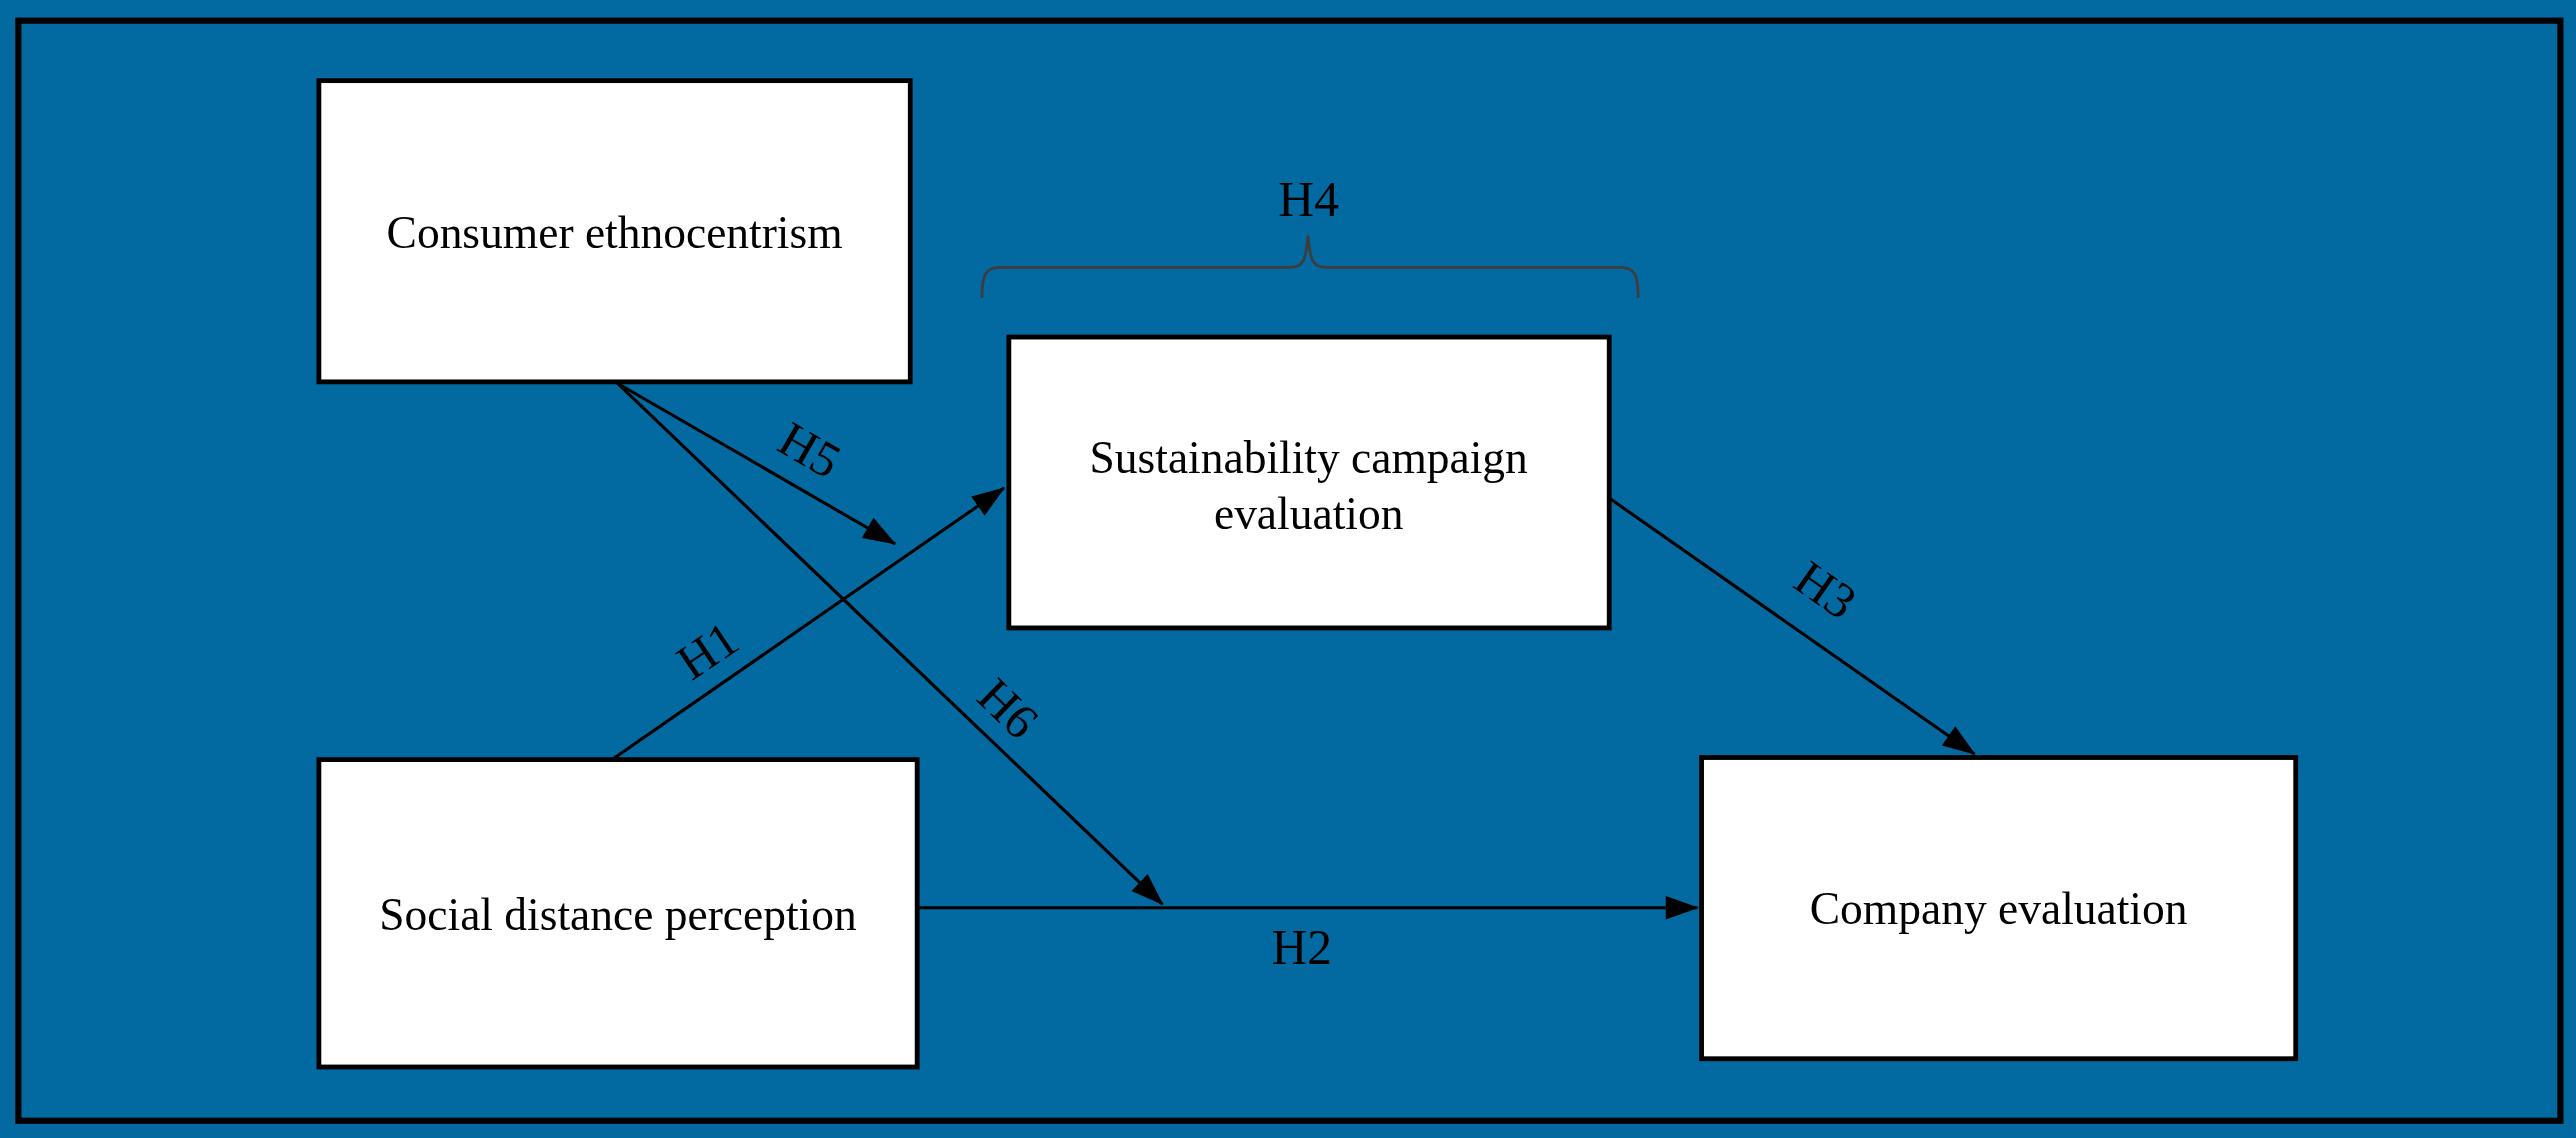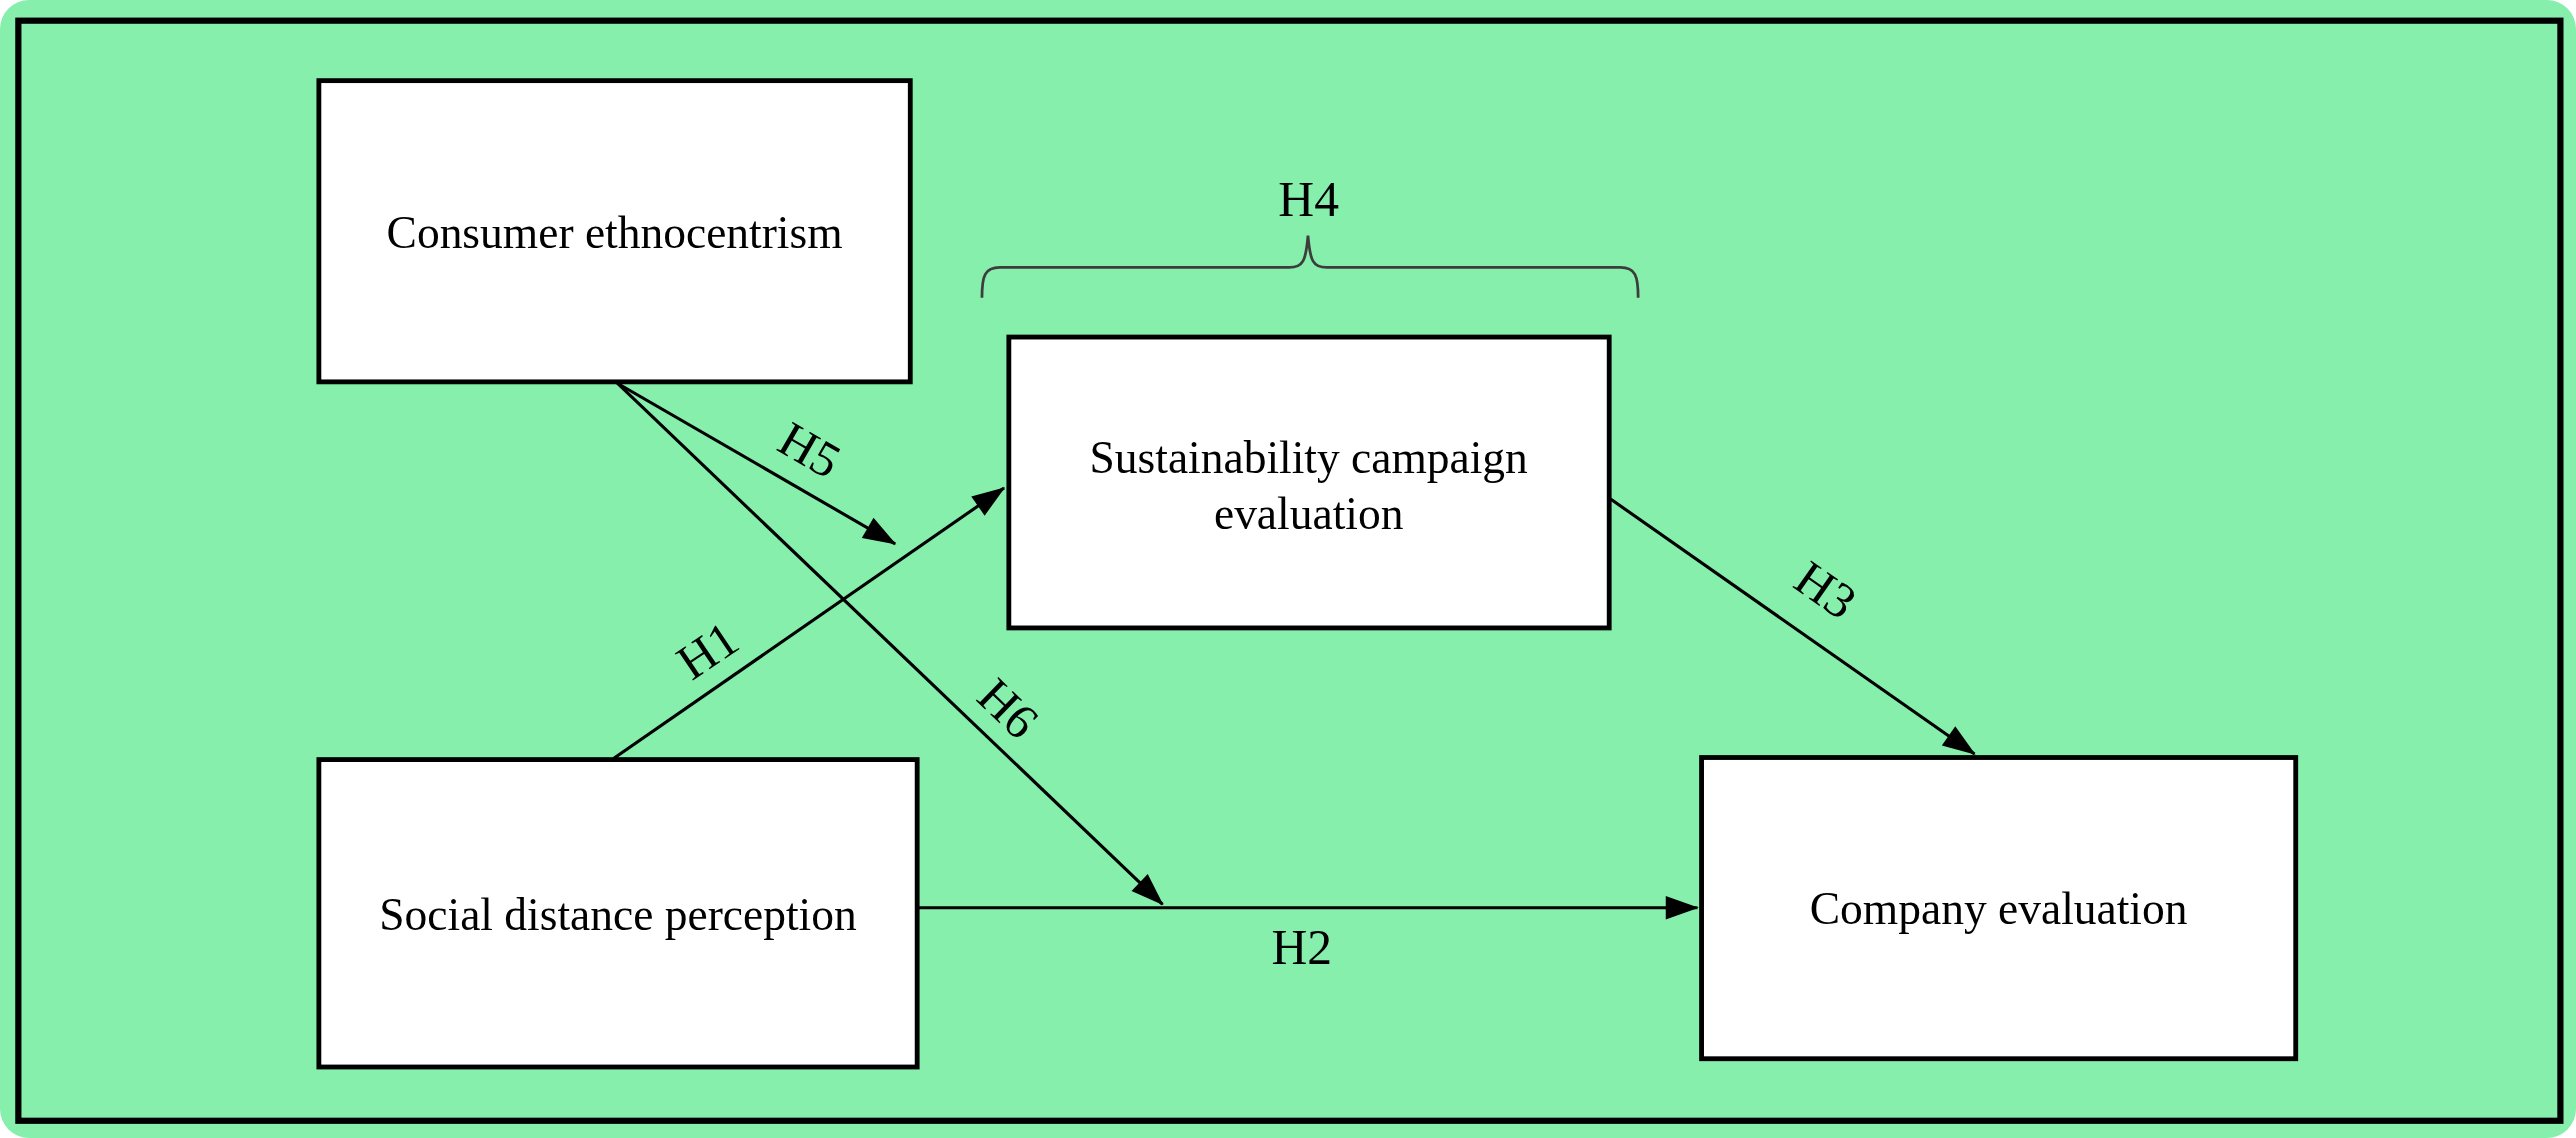--- a/index.html
+++ b/index.html
@@ -1,16 +1,16 @@
 <!DOCTYPE html>
 <html style="font-size:11px"><head>
 <meta charset="utf-8">
 <style>
   html,body{margin:0;padding:0;background:#ffffff;}
-  .figure-wrap{width:2576px;height:1138px;position:relative;background:#86efac;border-radius:29px;}
+  .figure-wrap{width:2576px;height:1138px;position:relative;background:#0369a1;}
   svg{display:block;width:2576px;height:1138px;}
   .box{fill:#ffffff;stroke:#000000;stroke-width:7;}
   .outer{fill:none;stroke:#000000;stroke-width:9;}
   .edge{stroke:#000000;stroke-width:4.5;fill:none;}
   .brace{stroke:#3d3d3d;stroke-width:4;fill:none;}
   .node-label{font-family:"Liberation Serif","DejaVu Serif",serif;font-size:66px;fill:#000000;
               text-anchor:middle;}
   .hyp-label{font-family:"Liberation Serif","DejaVu Serif",serif;font-size:72px;fill:#000000;
              text-anchor:middle;}
 </style>

